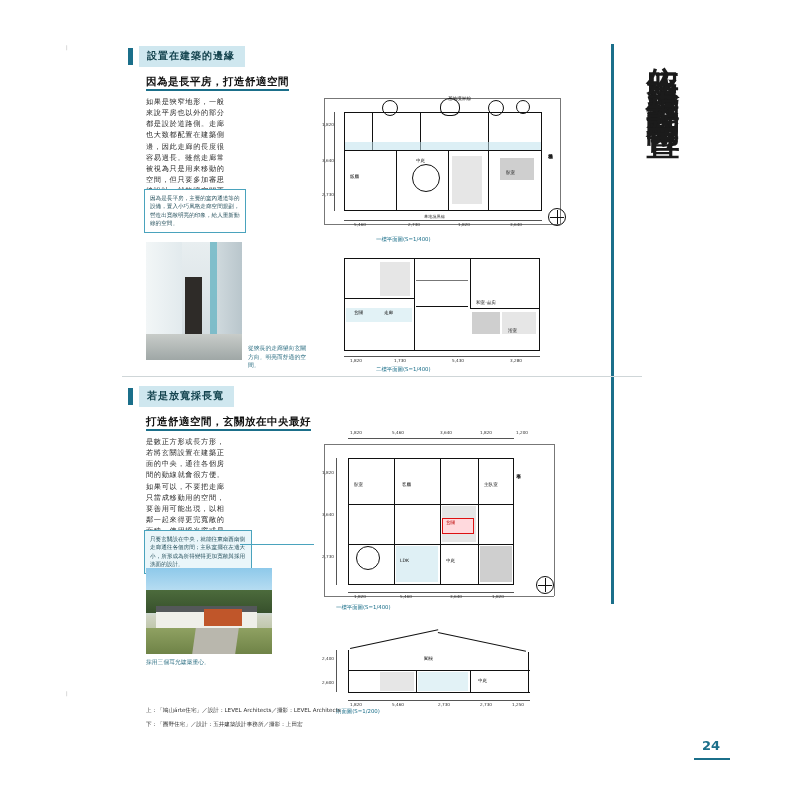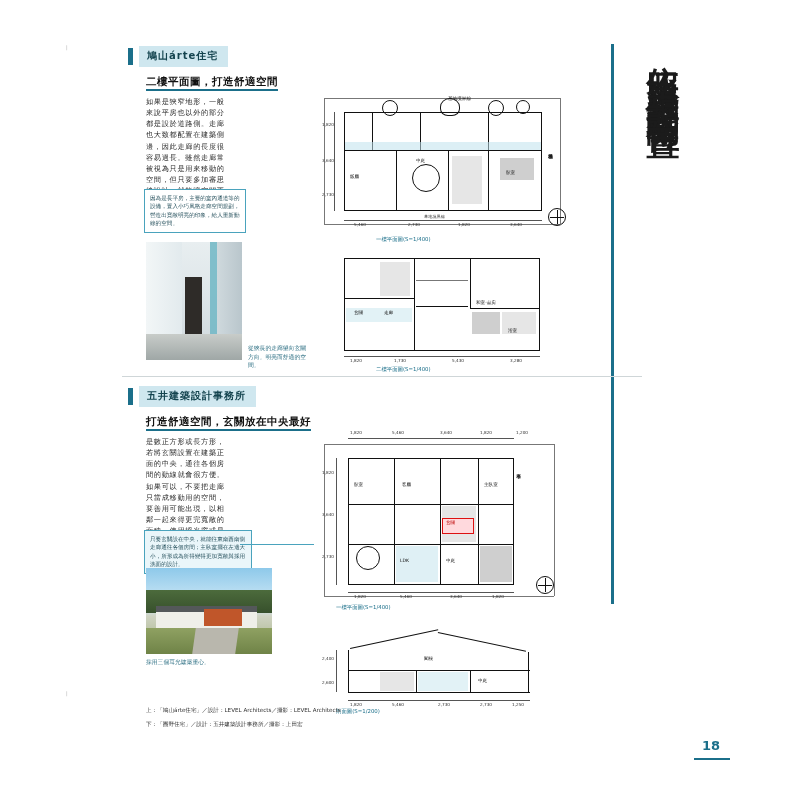--- a/index.html
+++ b/index.html
@@ -86,25 +86,25 @@
   <div class="sheet">
 
     <div class="vrule"></div>
     <div class="vtitle">依照建築來規劃玄關位置</div>
 
     <div class="sidetick" style="left:-4px;top:30px;">|</div>
     <div class="sidetick" style="left:-4px;top:676px;">|</div>
 
     <div class="sec-bar" style="left:58px;top:32px;">
       <div class="tick"></div>
-      <div class="band">鳩山árte住宅</div>
+      <div class="band">設置在建築的邊緣</div>
     </div>
 
     <div class="subhead" style="left:76px;top:61px;">
-      <span class="ul">二樓平面圖，打造舒適空間</span>
+      <span class="ul">因為是長平房，打造舒適空間</span>
     </div>
 
     <div class="body-text" style="left:76px;top:82px;width:78px;">如果是狹窄地形，一般來說平房也以外的部分都是設於道路側。走廊也大致都配置在建築側邊，因此走廊的長度很容易過長。雖然走廊常被視為只是用來移動的空間，但只要多加審思後設計，就能讓空間更顯寬敞。</div>
 
     <div class="callout" style="left:74px;top:175px;width:90px;">因為是長平房，主要的室內通道等的設備，置入小巧風格走廊空間規劃，營造出寬敞明亮的印象，給人重新動線的空間。</div>
 
     <div class="photo photo-corr" style="left:76px;top:228px;width:96px;height:118px;">
       <div class="wallL"></div>
       <div class="teal"></div>
       <div class="wallR"></div>
@@ -195,21 +195,21 @@
       <div class="dim" style="left:132px;top:108px;">5,430</div>
       <div class="dim" style="left:190px;top:108px;">3,280</div>
 
       <div class="plantitle" style="left:56px;top:116px;">二樓平面圖(S=1/400)</div>
     </div>
 
     <div class="divider" style="top:362px;left:52px;width:520px;"></div>
 
     <div class="sec-bar" style="left:58px;top:372px;">
       <div class="tick"></div>
-      <div class="band">五井建築設計事務所</div>
+      <div class="band">若是放寬採長寬</div>
     </div>
 
     <div class="subhead" style="left:76px;top:401px;">
       <span class="ul">打造舒適空間，玄關放在中央最好</span>
     </div>
 
     <div class="body-text" style="left:76px;top:422px;width:78px;">是數正方形或長方形，若將玄關設置在建築正面的中央，通往各個房間的動線就會很方便。如果可以，不要把走廊只當成移動用的空間，要善用可能出現，以相鄰一起來得更完寬敞的面積。使用採光窗或是在玄關門外的區域讓明亮通風，就能提升舒適與外的。若是放寬採長寬，就能營造休閒的場所下。</div>
 
     <div class="callout filled" style="left:74px;top:516px;width:96px;">只要玄關設在中央，就能往東南西南側走廊通往各個房間；主臥室擺在左邊大小，所形成為所得變得更加寬敞與採用洗面的設計。</div>
     <div class="arrowline" style="left:170px;top:530px;width:74px;"></div>
@@ -303,16 +303,16 @@
       <div class="dim" style="left:118px;top:76px;">2,730</div>
       <div class="dim" style="left:160px;top:76px;">2,730</div>
       <div class="dim" style="left:192px;top:76px;">1,250</div>
 
       <div class="plantitle" style="left:16px;top:82px;">剖面圖(S=1/200)</div>
     </div>
 
     <div class="footnote" style="left:76px;top:692px;width:400px;">上：「鳩山árte住宅」／設計：LEVEL Architects／攝影：LEVEL Architects</div>
     <div class="footnote" style="left:76px;top:706px;width:400px;">下：「團野住宅」／設計：五井建築設計事務所／攝影：上田宏</div>
 
-    <div class="pagenum" style="left:632px;top:724px;">18</div>
+    <div class="pagenum" style="left:632px;top:724px;">24</div>
     <div style="position:absolute;left:624px;top:744px;width:36px;height:2px;background:#1b6f8a;"></div>
   </div>
 </div>
 
 </body></html>

